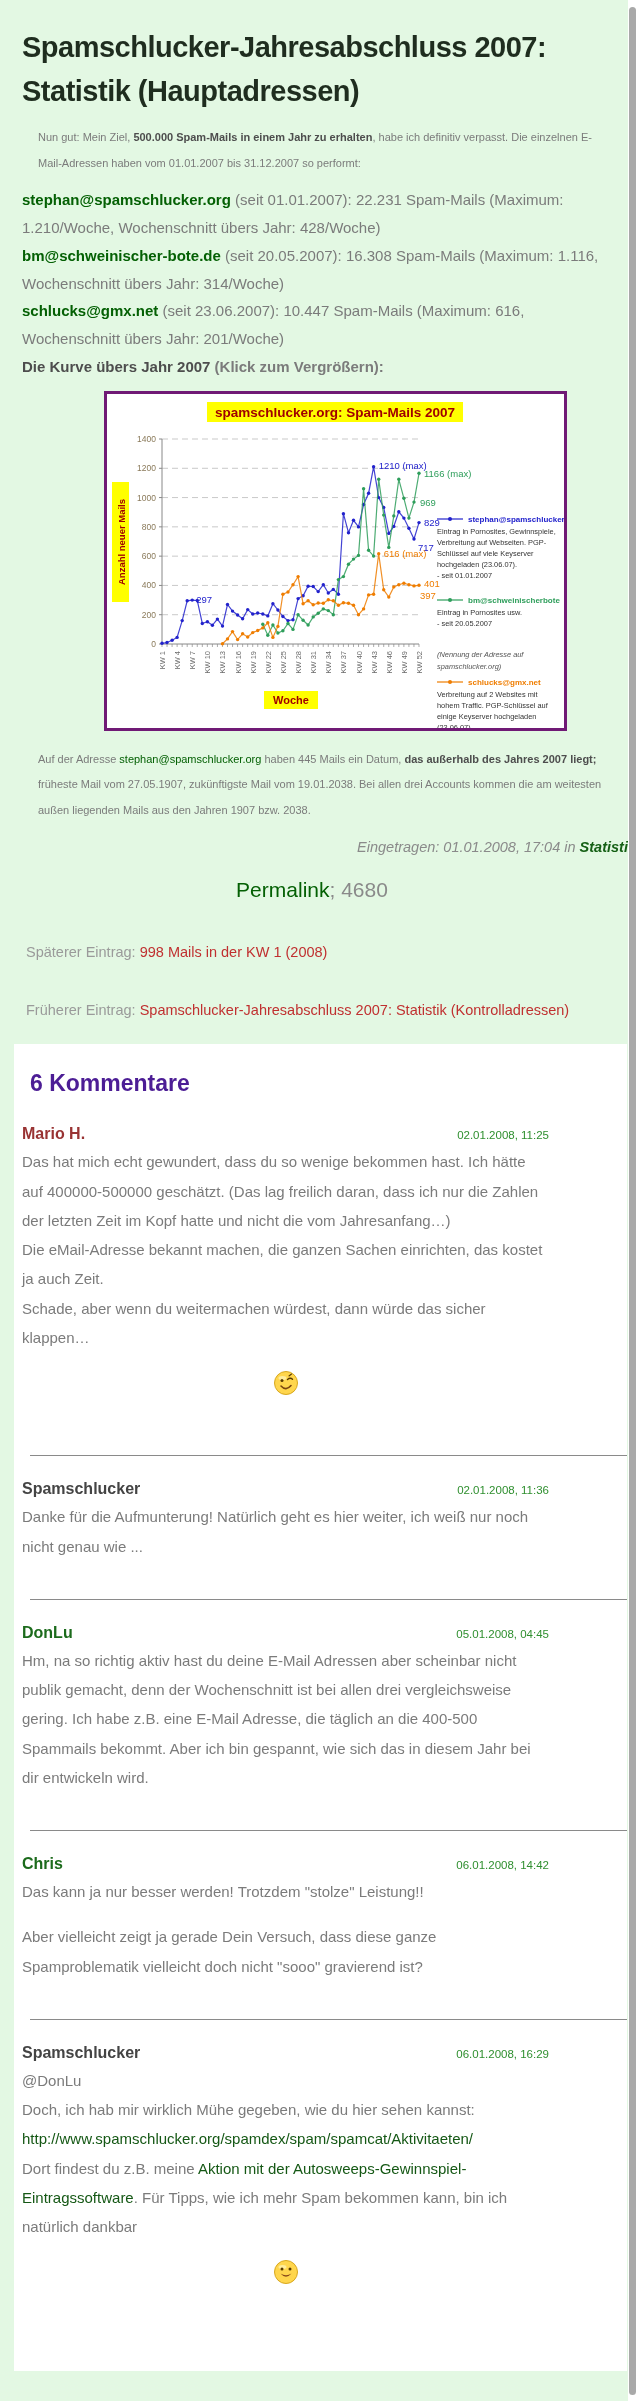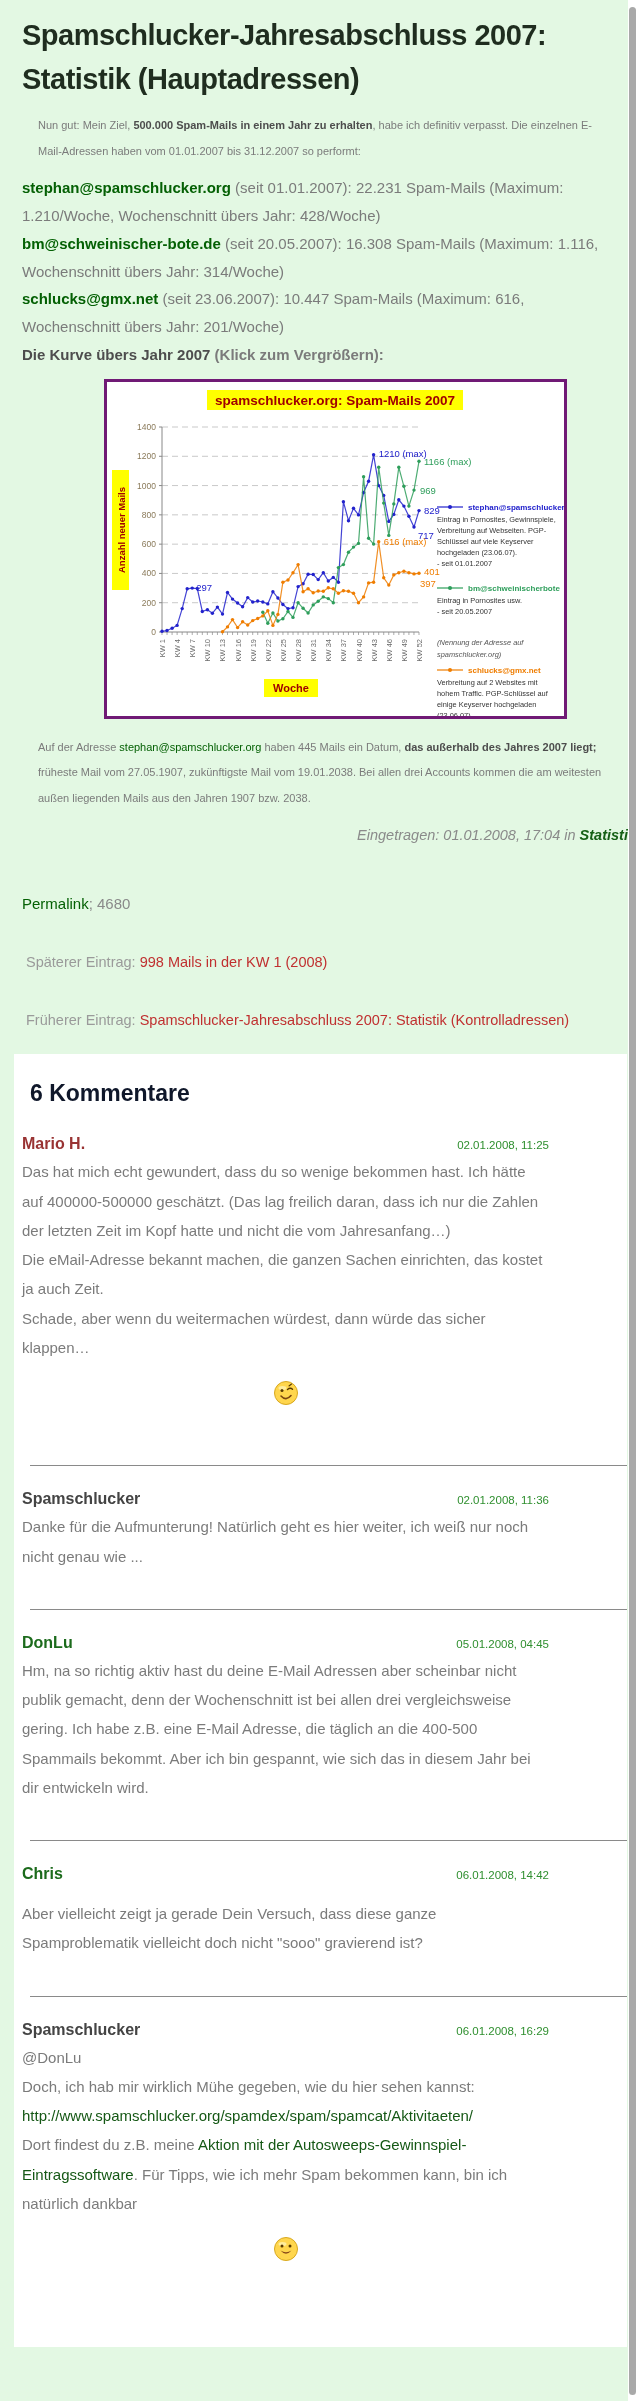--- a/index.html
+++ b/index.html
@@ -6,49 +6,49 @@
   body{
     position:relative;width:641px;height:2401px;background:#ffffff;
     font-family:"Liberation Sans","DejaVu Sans",sans-serif;overflow:hidden;
   }
   .page{
     position:absolute;left:0;top:0;width:628px;height:2401px;
     background:#e3f8e3;overflow:hidden;
   }
   .scroll-track{position:absolute;left:629px;top:0;width:12px;height:2401px;background:#ffffff;}
   .scroll-thumb{position:absolute;left:0;top:7px;width:7px;height:2388px;background:#a9a9a9;border-radius:4px;}
-  .content{padding:6px 26px 0 22px;}
+  .content{padding:18px 26px 0 22px;}
   h1.title{
     font-size:29px;line-height:1.5;color:#1f2d1f;margin:8px 0 12px 0;font-weight:bold;
     letter-spacing:-0.5px;
   }
   .body-p{font-size:11px;color:#7b7b7b;line-height:2.33;margin:0 0 4px 16px;}
   .addr{font-size:15px;color:#7b7b7b;line-height:1.85;margin:10px 0 0 0;}
   .addr p{margin:0;}
   b.dark{color:#4d4d4d;}
   .email{color:#046004;font-weight:bold;text-decoration:none;}
   .kurve-line{font-size:15px;color:#7b7b7b;line-height:1.85;margin:4px 0 8px 0;font-weight:bold;}
   .chart-box{
     margin:10px 0 6px 82px;width:457px;height:334px;background:#ffffff;
     border:3px solid #701a75;cursor:pointer;
   }
   .after-p{margin-top:16px;margin-bottom:0;}
   .byline{
     text-align:right;font-style:italic;font-size:14.5px;color:#8a8a8a;
     margin:16px -34px 0 0;white-space:nowrap;
   }
   .byline a{color:#156015;font-weight:bold;text-decoration:none;font-style:italic;}
-  .permalink-row{font-size:15px;margin:52px 0 0 0;color:#8a8a8a;}
+  .permalink-row{font-size:21px;margin:23px 0 0 0;color:#8a8a8a;text-align:center;}
   .permalink-row a{color:#046004;text-decoration:none;}
   .nav-row{font-size:14.5px;color:#9a9a9a;margin:42px 0 0 4px;}
   .nav-row a{color:#c03030;text-decoration:none;}
   .comments-box{
     margin:26px 0 0 14px;width:613px;background:#ffffff;padding:6px 0 60px 0;
   }
-  h2.comments-heading{font-size:23px;color:#0f172a;margin:20px 0 4px 16px;font-weight:bold;}
+  h2.comments-heading{font-size:23px;color:#4c1d95;margin:20px 0 4px 16px;font-weight:bold;}
   .comment{padding:24px 78px 4px 8px;position:relative;}
   .comment-header{display:flex;justify-content:space-between;align-items:baseline;margin-bottom:4px;}
   .comment-author{font-size:16px;font-weight:bold;text-decoration:none;}
   .comment-date{font-size:11.5px;color:#2f8f2f;}
   .comment-body p{font-size:15px;color:#7b7b7b;line-height:1.95;margin:0;}
   .comment-body p.gap{margin-top:16px;}
   .comment-body p.smiley-row{text-align:center;margin:18px 0 12px 0;}
   .comment-body a{color:#155815;text-decoration:none;}
   .comment-hr{border:none;border-top:1px solid #8a8a8a;margin:34px 0 0 16px;}
   svg text{font-family:"Liberation Sans","DejaVu Sans",sans-serif;}
@@ -387,20 +387,21 @@
             <p>Hm, na so richtig aktiv hast du deine E-Mail Adressen aber scheinbar nicht publik gemacht, denn der Wochenschnitt ist bei allen drei vergleichsweise gering. Ich habe z.B. eine E-Mail Adresse, die täglich an die 400-500 Spammails bekommt. Aber ich bin gespannt, wie sich das in diesem Jahr bei dir entwickeln wird.</p>
           </div>
         </div>
         <hr class="comment-hr">
         <div class="comment">
           <div class="comment-header">
             <a href="#" class="comment-author" style="color: rgb(28, 107, 28);">Chris</a>
             <span class="comment-date">06.01.2008, 14:42</span>
           </div>
           <div class="comment-body">
+            <p>Das kann ja nur besser werden! Trotzdem "stolze" Leistung!!</p>
             <p class="gap">Aber vielleicht zeigt ja gerade Dein Versuch, dass diese ganze Spamproblematik vielleicht doch nicht "sooo" gravierend ist?</p>
           </div>
         </div>
         <hr class="comment-hr">
         <div class="comment">
           <div class="comment-header">
             <span class="comment-author" style="color: rgb(68, 68, 68);">Spamschlucker</span>
             <span class="comment-date">06.01.2008, 16:29</span>
           </div>
           <div class="comment-body">

